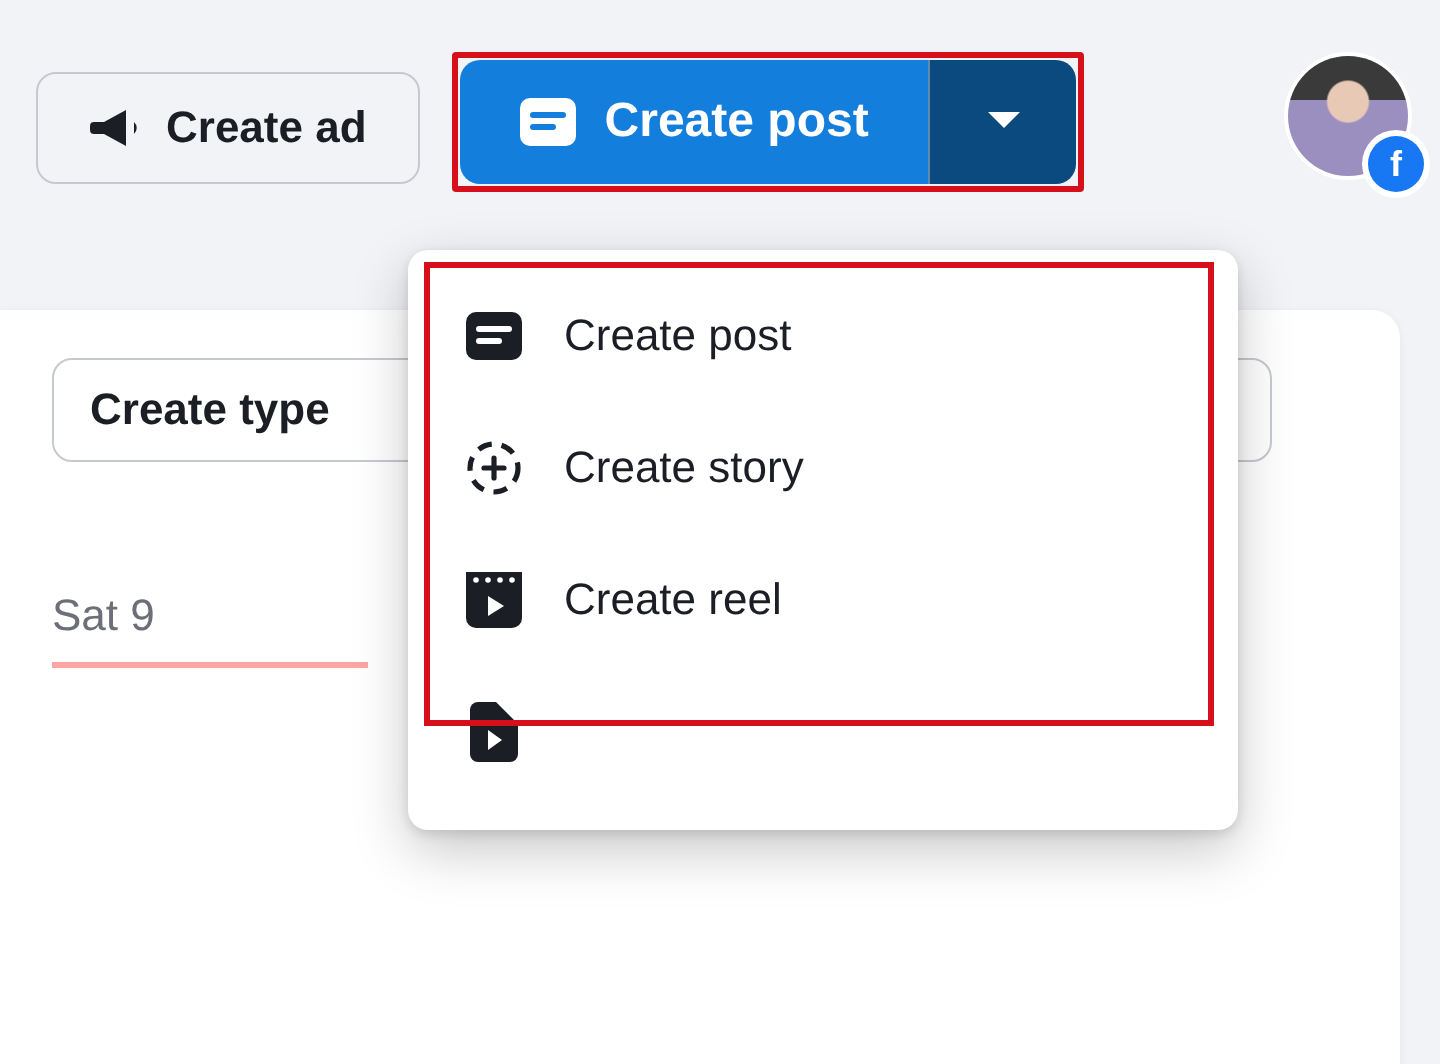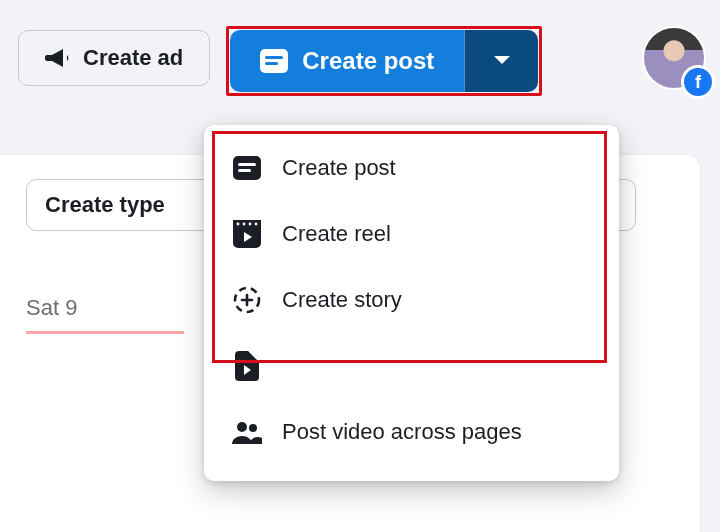--- a/index.html
+++ b/index.html
@@ -1,18 +1,18 @@
 <!DOCTYPE html>
 <html><head>
 <meta charset="utf-8">
 <style>
   * { box-sizing: border-box; margin: 0; padding: 0; font-family: -apple-system, BlinkMacSystemFont, "Segoe UI", Helvetica, Arial, sans-serif; }
   body { width: 720px; height: 532px; background: #f2f3f7; overflow: hidden; position: relative; }
 
-  .topbar { display: flex; align-items: flex-start; gap: 20px; padding: 30px 18px 30px 18px; }
+  .topbar { display: flex; align-items: flex-end; gap: 20px; padding: 30px 18px 30px 18px; }
 
   .btn-outline {
     display: inline-flex; align-items: center; gap: 12px;
     padding: 14px 26px; border: 1px solid #c7c9d0; border-radius: 10px;
     background: #fff0; color: #1b1e24; font-size: 22px; font-weight: 700;
     cursor: pointer;
   }
 
   .create-post-wrap { position: relative; }
 
@@ -143,59 +143,48 @@
           <rect x="0" y="0" width="28" height="24" rx="5"></rect>
           <rect x="5" y="7" width="18" height="3" rx="1.5" fill="#fff"></rect>
           <rect x="5" y="13" width="13" height="3" rx="1.5" fill="#fff"></rect>
         </svg>
     </span>
     <span>Create post</span>
   </div>
 
   <div class="dd-item">
     <span class="dd-icon">
+      <svg width="30" height="30" viewBox="0 0 30 30" fill="none" stroke="#1b1e24" stroke-width="2.6">
+          <circle cx="15" cy="15" r="12" stroke-dasharray="7 5"></circle>
+          <path d="M15 10v10M10 15h10" stroke-linecap="round"></path>
+        </svg>
+    </span>
+    <span>Create story</span>
+  </div>
+
+  <div class="dd-item">
+    <span class="dd-icon">
       <svg width="28" height="28" viewBox="0 0 28 28" fill="#1b1e24">
           <rect x="0" y="0" width="28" height="28" rx="5"></rect>
           <rect x="0" y="0" width="28" height="8" fill="#1b1e24"></rect>
           <circle cx="5" cy="4" r="1.4" fill="#fff"></circle>
           <circle cx="11" cy="4" r="1.4" fill="#fff"></circle>
           <circle cx="17" cy="4" r="1.4" fill="#fff"></circle>
           <circle cx="23" cy="4" r="1.4" fill="#fff"></circle>
           <path d="M11 12l8 5-8 5z" fill="#fff"></path>
         </svg>
     </span>
     <span>Create reel</span>
   </div>
 
   <div class="dd-item">
     <span class="dd-icon">
-      <svg width="30" height="30" viewBox="0 0 30 30" fill="none" stroke="#1b1e24" stroke-width="2.6">
-          <circle cx="15" cy="15" r="12" stroke-dasharray="7 5"></circle>
-          <path d="M15 10v10M10 15h10" stroke-linecap="round"></path>
-        </svg>
-    </span>
-    <span>Create story</span>
-  </div>
-
-  <div class="dd-item">
-    <span class="dd-icon">
       <svg width="24" height="30" viewBox="0 0 24 30" fill="#1b1e24">
           <rect x="0" y="0" width="24" height="30" rx="4"></rect>
           <rect x="13" y="0" width="11" height="11" fill="#fff"></rect>
           <rect x="13" y="0" width="11" height="11" rx="2" fill="#1b1e24" transform="translate(0 0)" opacity="0"></rect>
           <path d="M13 0l11 11h-9a2 2 0 0 1-2-2z" fill="#1b1e24"></path>
           <path d="M9 14l7 5-7 5z" fill="#fff"></path>
         </svg>
     </span>
   </div>
 
-  <div class="dd-item">
-    <span class="dd-icon">
-      <svg width="30" height="24" viewBox="0 0 30 24" fill="#1b1e24">
-          <circle cx="10" cy="7" r="5"></circle>
-          <circle cx="21" cy="8" r="4"></circle>
-          <path d="M0 24c0-5 5-8 10-8s10 3 10 8z"></path>
-          <path d="M18 24c0-4 3-7 8-7 2 0 4 1 4 1v6z"></path>
-        </svg>
-    </span>
-    <span>Post video across pages</span>
-  </div>
 </div>
 
 </body></html>

